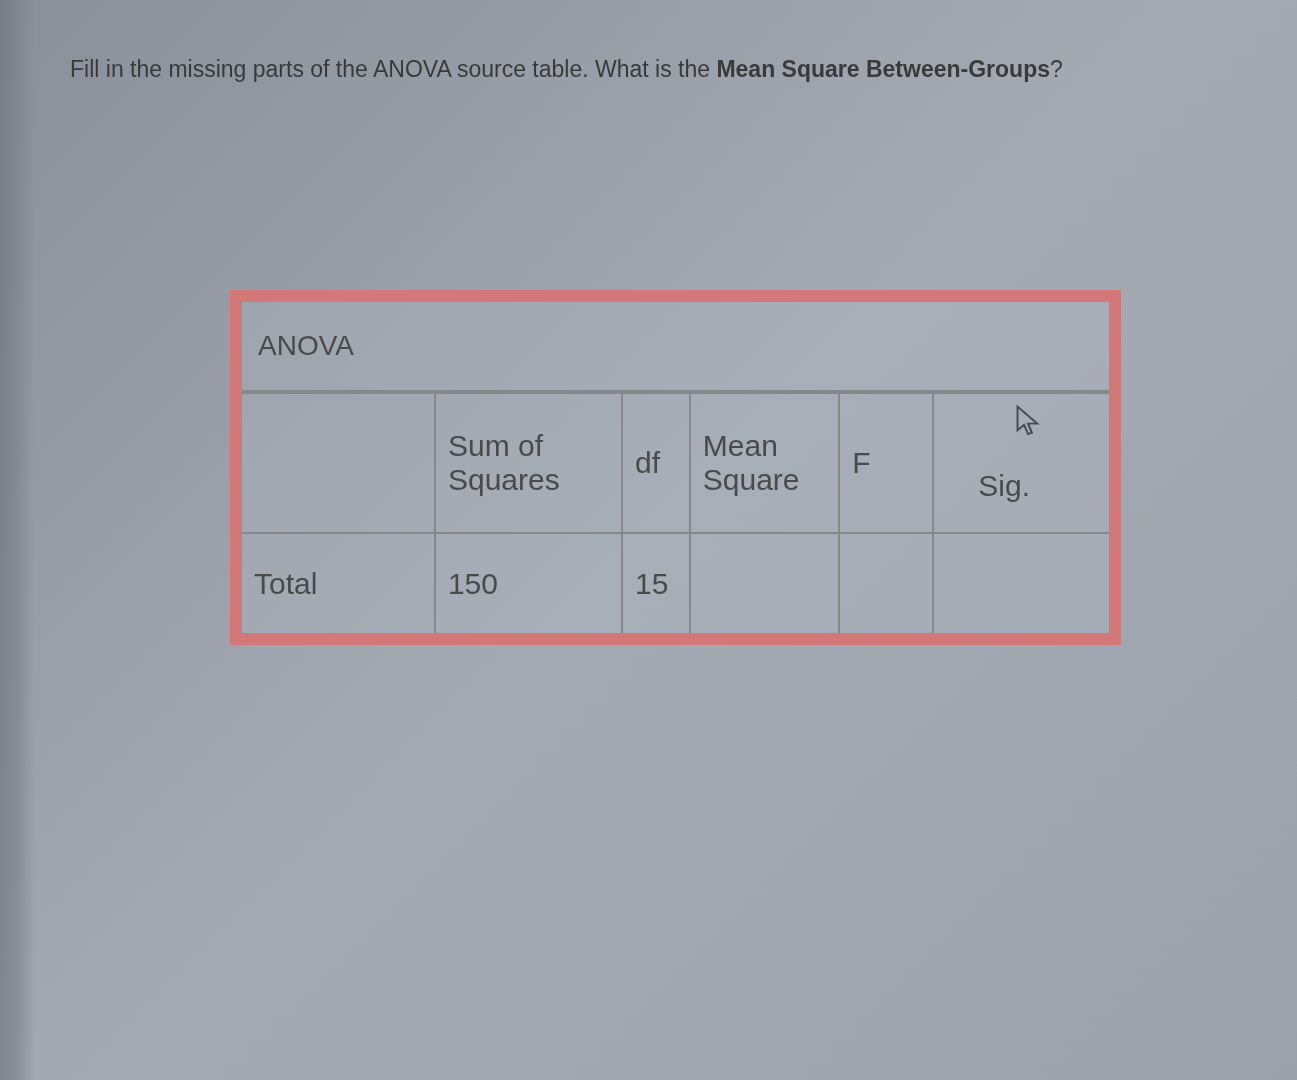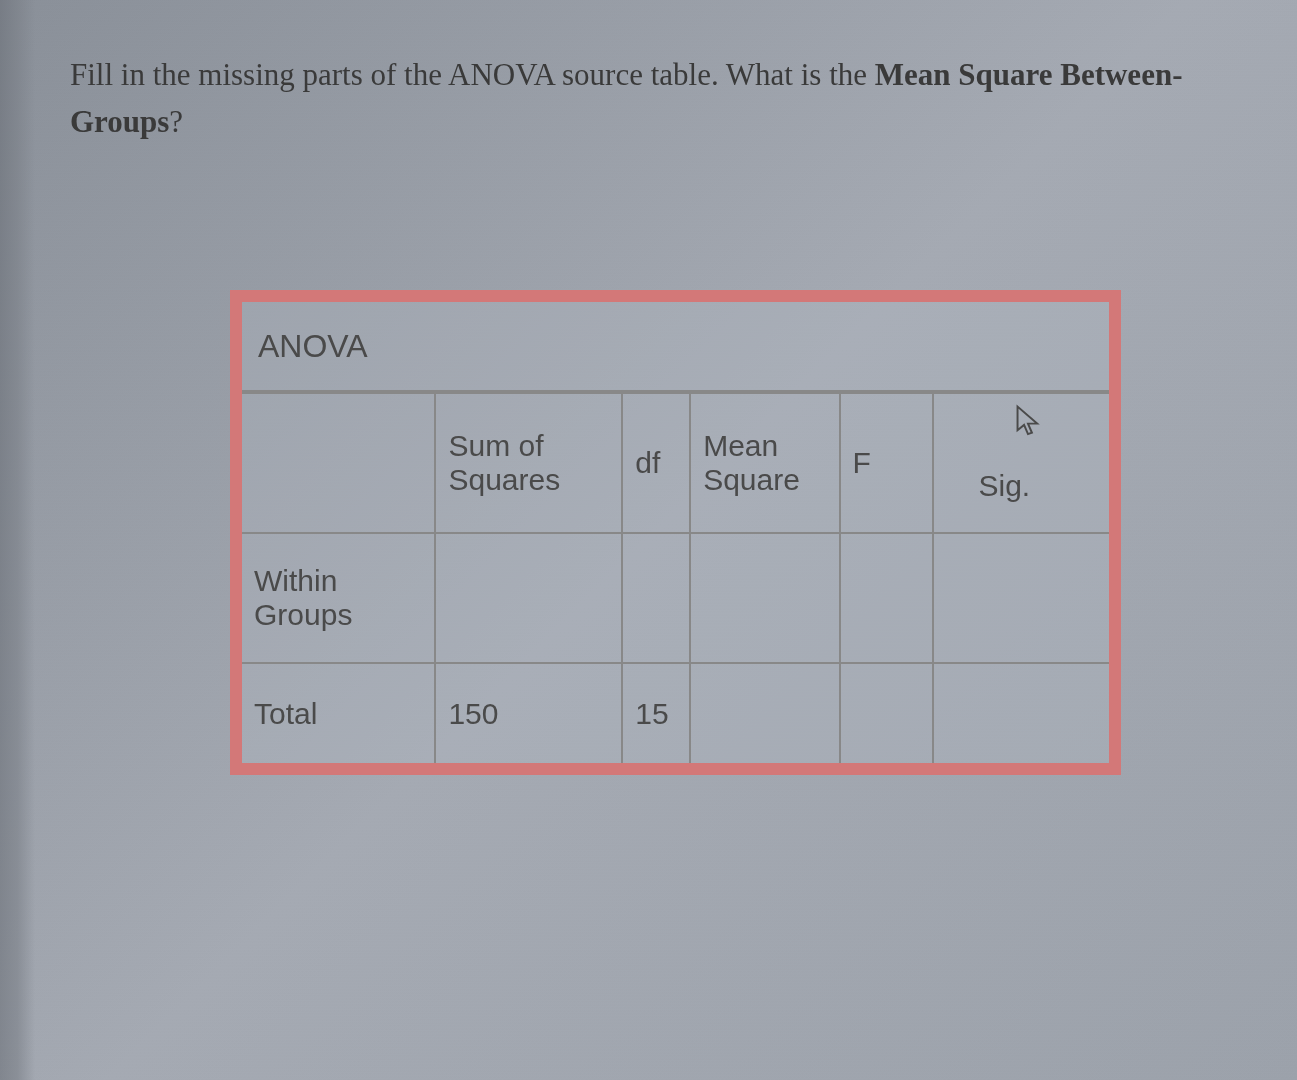--- a/index.html
+++ b/index.html
@@ -38,46 +38,45 @@
       width: 35px;
       height: 100%;
       background: linear-gradient(90deg, #6b7078 0%, #7a7f87 50%, transparent 100%);
       opacity: 0.6;
     }
     .question-text {
       position: absolute;
       top: 52px;
       left: 70px;
       right: 40px;
-      font-size: 31px;
+      font-size: 23px;
       color: #3a3a3a;
       line-height: 1.5;
       font-weight: 400;
-      font-family: Liberation Serif, serif;
     }
     .question-text .bold {
       font-weight: 600;
     }
     .table-container {
       position: absolute;
       top: 290px;
       left: 230px;
       border: 12px solid #d37878;
       background: rgba(180, 185, 195, 0.3);
     }
     .anova-title-row {
       width: 867px;
       height: 90px;
       display: flex;
       align-items: center;
       padding-left: 16px;
       border-bottom: 2px solid #888;
     }
     .anova-title {
-      font-size: 32px;
+      font-size: 28px;
       color: #4a4a4a;
       font-weight: 400;
     }
     table {
       border-collapse: collapse;
       width: 867px;
     }
     td {
       border: 2px solid #888;
       padding: 14px 12px;
@@ -164,28 +163,20 @@
       <td class="col-f">F</td>
       <td class="col-sig sig-cell">
         <span class="cursor-wrapper">
           <svg class="cursor-icon" width="28" height="34" viewBox="0 0 20 26">
             <path d="M 2 2 L 2 20 L 7 16 L 10 23 L 13 22 L 10 15 L 17 15 Z" fill="none" stroke="#4a4a4a" stroke-width="1.5"></path>
           </svg>
         </span>
         <span class="sig-label">Sig.</span>
       </td>
     </tr>
-    <tr class="within-row">
-      <td class="col-rowheader">Within Groups</td>
-      <td class="col-ss"></td>
-      <td class="col-df"></td>
-      <td class="col-ms"></td>
-      <td class="col-f"></td>
-      <td class="col-sig"></td>
-    </tr>
     <tr class="total-row">
       <td class="col-rowheader">Total</td>
       <td class="col-ss">150</td>
       <td class="col-df">15</td>
       <td class="col-ms"></td>
       <td class="col-f"></td>
       <td class="col-sig"></td>
     </tr>
   </tbody>
     </table>

